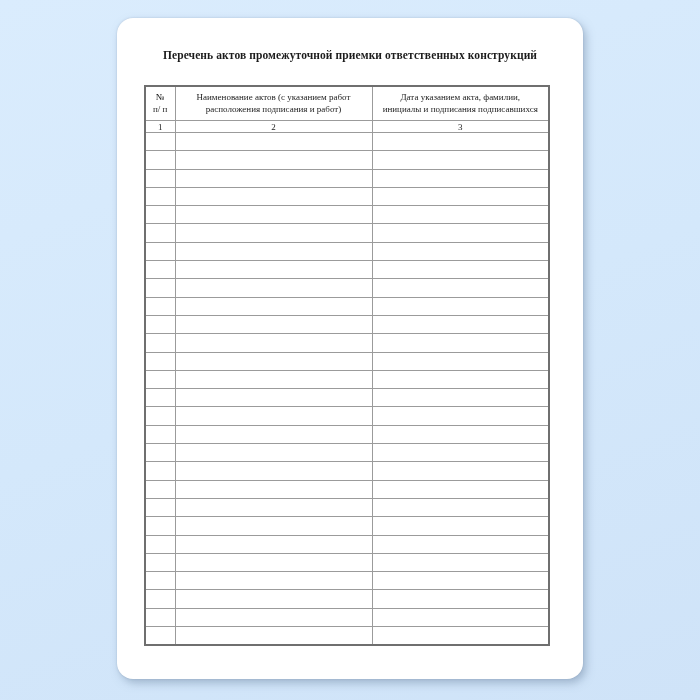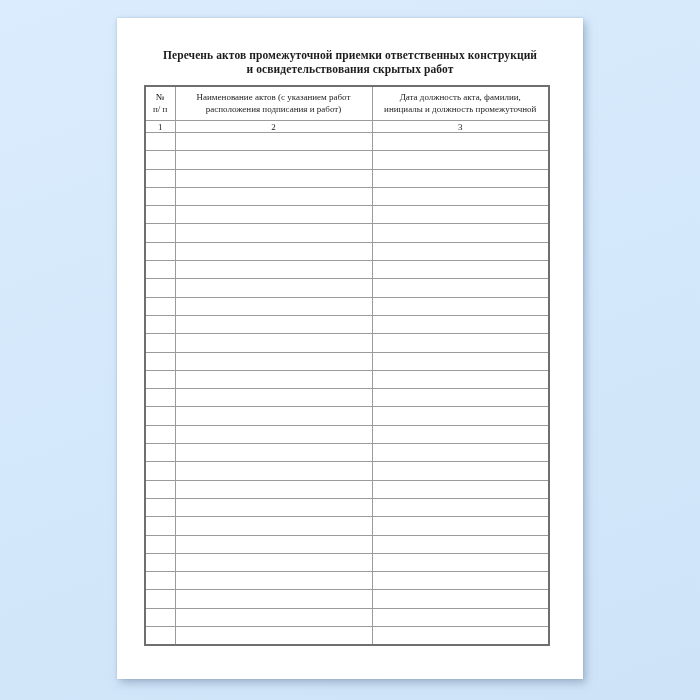--- a/index.html
+++ b/index.html
@@ -16,20 +16,21 @@
     background:var(--bg);
   }
   .stage{
     position:absolute;inset:0;
     background:linear-gradient(160deg,#daecfd 0%,#d4e8fb 50%,#cfe3f8 100%);
   }
   .paper{
     position:absolute;left:117px;top:18px;width:466px;height:661px;
     background:var(--paper);
     box-shadow:3px 4px 8px rgba(112,136,164,.50), 0 0 2px rgba(112,136,164,.35);
+    border-radius:16px;
   }
   .doc-title{
     margin-top:31px;
     text-align:center;
     font-weight:bold;
     font-size:11.5px;
     line-height:13.5px;
     color:var(--ink);
     letter-spacing:.1px;
   }
@@ -69,42 +70,41 @@
   }
 </style>
 </head>
 <body>
 
 <div class="stage">
   <div class="paper">
 
     <div class="doc-title">
       <div>Перечень актов промежуточной приемки ответственных конструкций</div>
-      <div>и освидетельствования скрытых работ</div>
     </div>
 
     <table class="acts">
       <colgroup>
         <col class="c1">
           <col class="c2">
           <col class="c3">
       </colgroup>
       <thead>
         <tr class="hdr">
           <th>
             <span>№</span>
             <span>п/ п</span>
           </th>
           <th>
             <span>Наименование актов (с указанием работ</span>
             <span>расположения подписания и работ)</span>
           </th>
           <th>
-            <span>Дата должность акта, фамилии,</span>
-            <span>инициалы и должность промежуточной</span>
+            <span>Дата указанием акта, фамилии,</span>
+            <span>инициалы и подписания подписавшихся</span>
           </th>
         </tr>
         <tr class="idx">
           <td>1</td>
           <td>2</td>
           <td>3</td>
         </tr>
       </thead>
       <tbody>
   <tr class="data-row">

